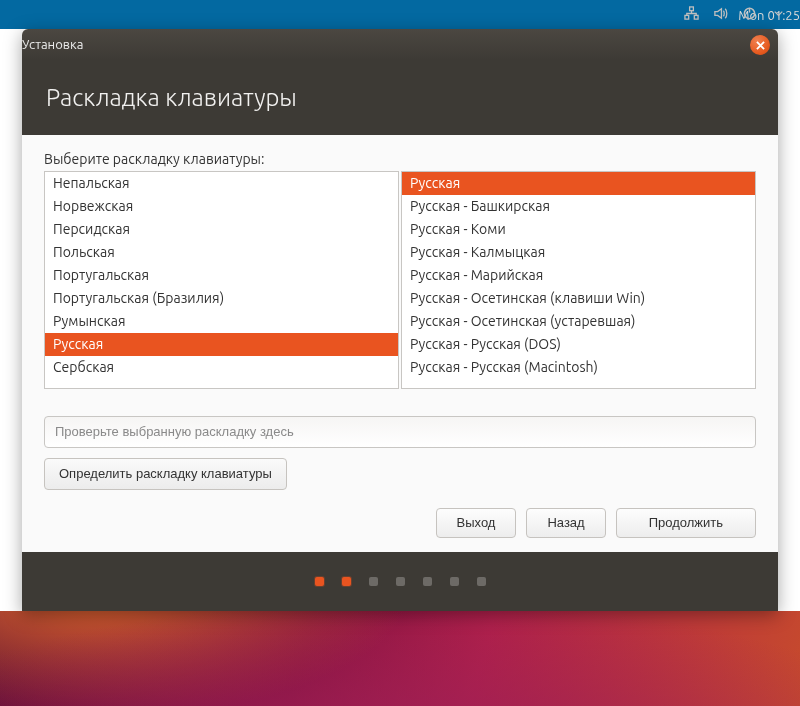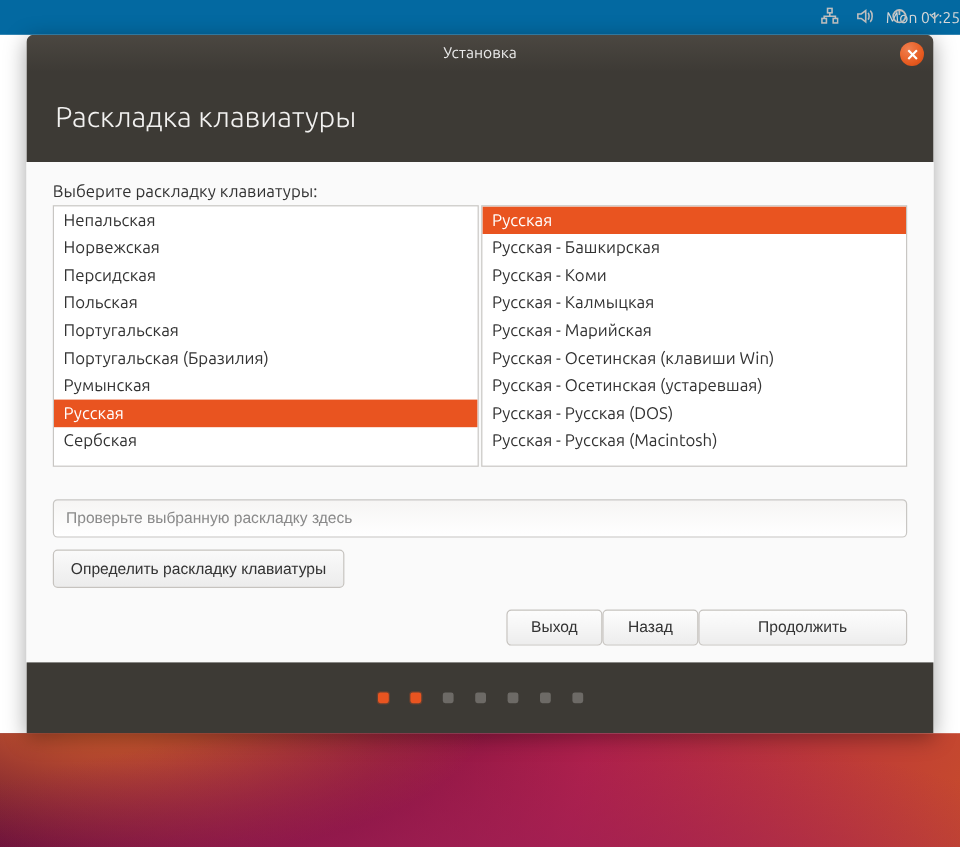--- a/index.html
+++ b/index.html
@@ -6,43 +6,43 @@
   *{box-sizing:border-box}
 
   
   .topbar{height:29px;background:#0369a1;color:#d9d9d9;font-size:13px;display:flex;align-items:center;justify-content:flex-end;position:relative}
   .top-indicators{position:absolute;right:14px;top:0;height:100%;display:flex;align-items:center;gap:14px}
   .top-indicators svg{width:15px;height:15px;fill:none;stroke:#bfbfbf;stroke-width:1.4}
   .top-indicators .power svg{stroke-width:1.6}
 
   
   .window{position:absolute;left:22px;top:29px;right:22px;bottom:95px;display:flex;flex-direction:column;box-shadow:0 4px 18px rgba(0,0,0,.35);border-radius:6px 6px 0 0;overflow:hidden}
-  .titlebar{height:32px;background:linear-gradient(#4b4741,#3d3a35);display:flex;align-items:center;justify-content:center;color:#eaeaea;font-size:13px;position:relative}
+  .titlebar{height:32px;background:linear-gradient(#4b4741,#3d3a35);display:flex;align-items:center;color:#eaeaea;font-size:13px;position:relative}
   .close-btn{position:absolute;right:8px;top:6px;width:20px;height:20px;border-radius:50%;background:radial-gradient(circle at 35% 30%,#f08050,#e6591e 65%,#c24616);display:flex;align-items:center;justify-content:center;cursor:pointer}
   .close-btn svg{width:9px;height:9px;stroke:#fff;stroke-width:2}
 
   
   .header{height:78px;background:#3d3a35;display:flex;align-items:center;padding:0 24px;color:#f2f1f0;font-size:24px;font-weight:300}
 
   
   .body{flex:1;background:#fafafa;padding:16px 22px 14px;display:flex;flex-direction:column}
   .prompt{color:#333;font-size:14px;margin-bottom:4px}
   .lists{display:flex;gap:2px;height:218px}
   .listbox{flex:1;border:1px solid #c8c6c3;background:#fff;overflow:hidden;font-size:14px;color:#333}
   .listbox .item{height:23px;line-height:23px;padding:0 8px;white-space:nowrap;overflow:hidden;text-overflow:ellipsis;cursor:default}
   .listbox .item.selected{background:#e95420;color:#fff}
 
   .test-input{margin-top:27px;height:32px;border:1px solid #c8c6c3;border-radius:4px;padding:0 10px;font-size:13px;color:#333;background:linear-gradient(#f6f5f4,#fff)}
   .test-input::placeholder{color:#8a8a8a}
 
   .detect-btn{margin-top:10px;align-self:flex-start;height:32px;padding:0 14px;border:1px solid #c6c3bf;border-radius:4px;background:linear-gradient(#fafafa,#ececec);font-size:13px;color:#333;cursor:pointer}
 
-  .nav-row{margin-top:18px;display:flex;justify-content:flex-end;}
+  .nav-row{margin-top:18px;display:flex;justify-content:flex-end;gap:10px}
   .nav-row button{height:30px;padding:0 20px;border:1px solid #c6c3bf;border-radius:4px;background:linear-gradient(#fdfdfd,#ededed);font-size:13px;color:#333;cursor:pointer}
-  .nav-row button.primary{padding:0 49px}
+  .nav-row button.primary{padding:0 32px}
 
   
   .footer{height:62px;background:#3d3a35;display:flex;align-items:center;justify-content:center;gap:18px}
   .dot{width:9px;height:9px;border-radius:2px;background:#6d6a66}
   .dot.active{background:#e95420;box-shadow:0 0 0 1px rgba(233,84,32,.25)}
 
   
   .wallpaper{position:absolute;left:0;right:0;bottom:0;height:95px;
     background:
       radial-gradient(ellipse 900px 260px at 50% 160%,#9e1f56 0%,rgba(158,31,86,0) 62%),

